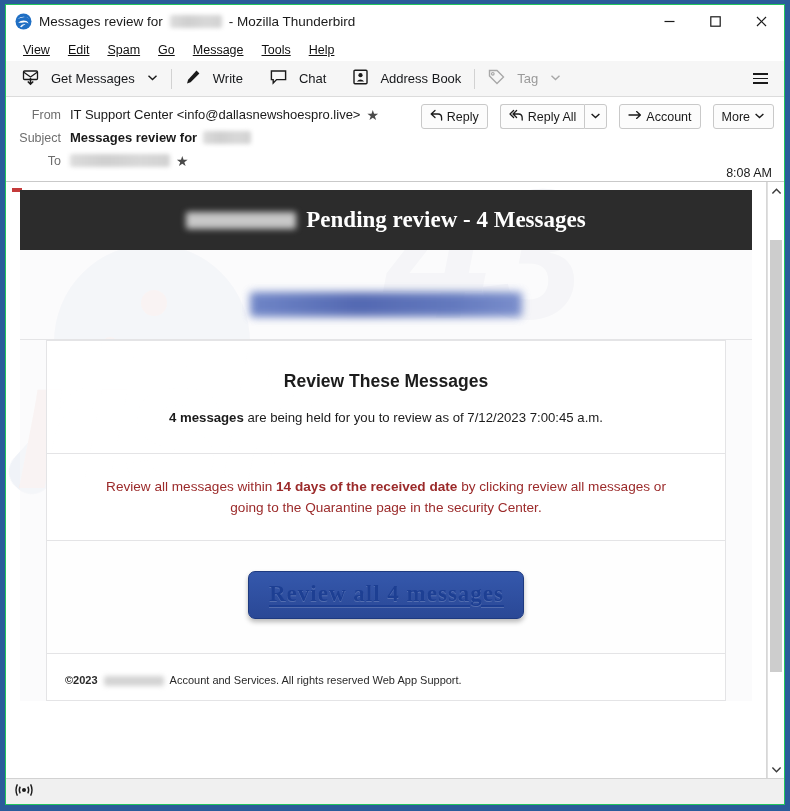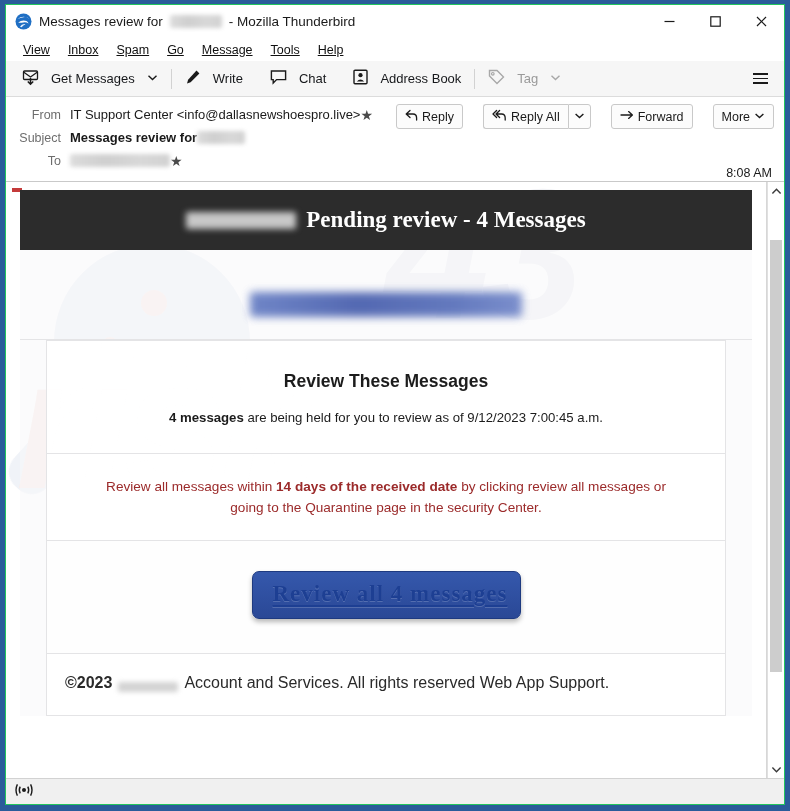--- a/index.html
+++ b/index.html
@@ -146,32 +146,33 @@
     font-size: 12.5px;
     color: #6d6d6d;
     padding-right: 9px;
     flex: none;
   }
   .hdr-value {
     font-size: 13px;
     color: #1a1a1a;
     display: flex;
     align-items: center;
+    gap: 6px;
     text-align: center;
   }
   .hdr-value.bold { font-weight: bold; }
   .star {
     font-size: 14px; color: #4a4a4a; line-height: 1;
   }
   .hdr-actions {
     position: absolute;
     right: 10px; top: 7px;
     display: flex;
     align-items: stretch;
-    gap: 20px;
+    gap: 12px;
   }
   .act-btn {
     display: flex; align-items: center; gap: 4px;
     height: 25px;
     padding: 0 8px;
     border: 1px solid #c9c9c9;
     border-radius: 3px;
     background: #fcfcfc;
     font-size: 12.5px;
     color: #1a1a1a;
@@ -348,21 +349,21 @@
   }
   .warn b { font-weight: bold; }
   .btn-row {
     padding: 30px 18px 34px 18px;
   }
   .cta {
     display: inline-block;
     background: linear-gradient(180deg,#3558ac,#2a4896);
     border: 1px solid #1e3a80;
     border-radius: 7px;
-    padding: 9px 12px 11px 20px;
+    padding: 9px 19px 11px 20px;
     box-shadow: 0 3px 5px rgba(0,0,0,.28);
   }
   .cta-text {
     font-family: "Liberation Serif", serif;
     font-size: 23px;
     font-weight: bold;
     color: #1d3f93;
     text-decoration: underline;
     text-underline-offset: 4px;
     letter-spacing: 1px;
@@ -373,23 +374,23 @@
     border-bottom: 1px solid #e4e4e6;
     padding: 16px 18px;
     text-align: left;
     color: #9b2a2a;
     font-size: 13.6px;
   }
   .note-row b { font-weight: bold; }
   .copy-row {
     background: rgba(255,255,255,0.9);
     border-bottom: 1px solid #e4e4e6;
-    padding: 20px 18px 23px 18px;
+    padding: 20px 18px 14px 18px;
     text-align: left;
-    font-size: 16px;
+    font-size: 11px;
     color: #2a2a2a;
     display: flex;
     align-items: flex-end;
     gap: 6px;
   }
   .copy-row b { font-weight: bold; }
   .copy-redact {
     display: inline-block;
     width: 60px; height: 10px;
     background: #d3d3d3;
@@ -467,21 +468,21 @@
       <div class="tb-btn">
         <svg width="13" height="13" viewBox="0 0 13 13">
             <line x1="2" y1="2" x2="11" y2="11" stroke="#1a1a1a" stroke-width="1.2"></line>
             <line x1="11" y1="2" x2="2" y2="11" stroke="#1a1a1a" stroke-width="1.2"></line>
           </svg>
       </div>
     </div>
 
     <div class="menubar">
       <div class="menu-item"><u>View</u></div>
-      <div class="menu-item"><u>Inbox</u></div>
+      <div class="menu-item"><u>Edit</u></div>
       <div class="menu-item"><u>Spam</u></div>
       <div class="menu-item"><u>Go</u></div>
       <div class="menu-item"><u>Message</u></div>
       <div class="menu-item"><u>Tools</u></div>
       <div class="menu-item"><u>Help</u></div>
     </div>
 
     <div class="toolbar">
       <div class="tbar-btn">
         <span>
@@ -600,21 +601,21 @@
                 </svg>
             </span>
           </div>
         </div>
         <div class="act-btn">
           <span>
             <svg width="14" height="12" viewBox="0 0 14 12">
                 <path d="M1 6 H12 M8.6 2.6 L12.4 6 L8.6 9.4" fill="none" stroke="#1a1a1a" stroke-width="1.3" stroke-linecap="round" stroke-linejoin="round"></path>
               </svg>
           </span>
-          <span>Forward</span>
+          <span>Account</span>
         </div>
         <div class="act-btn">
           <span>More</span>
           <span>
             <svg width="11" height="11" viewBox="0 0 11 11">
                 <path d="M1.6 3.9 L5.5 7.5 L9.4 3.9" fill="none" stroke="#1a1a1a" stroke-width="1.4"></path>
               </svg>
           </span>
         </div>
       </div>
@@ -644,21 +645,21 @@
 
             <div class="outer-card">
               <div class="row logo-row">
                 <span class="logo-redact"></span>
               </div>
 
               <div class="inner-card">
                 <div class="row white">
                   <div class="head2">Review These Messages</div>
                   <div class="subline">
-                    <b>4 messages</b><span> are being held for you to review as of 9/12/2023 7:00:45 a.m.</span>
+                    <b>4 messages</b><span> are being held for you to review as of 7/12/2023 7:00:45 a.m.</span>
                   </div>
                 </div>
 
                 <div class="row white" style="padding:0;">
                   <div class="warn">
                     <span>Review all messages within </span><b>14 days of the received date</b><span> by clicking review all messages or going to the Quarantine page in the security Center.</span>
                   </div>
                 </div>
 
                 <div class="row btn-row" style="background:transparent;">

